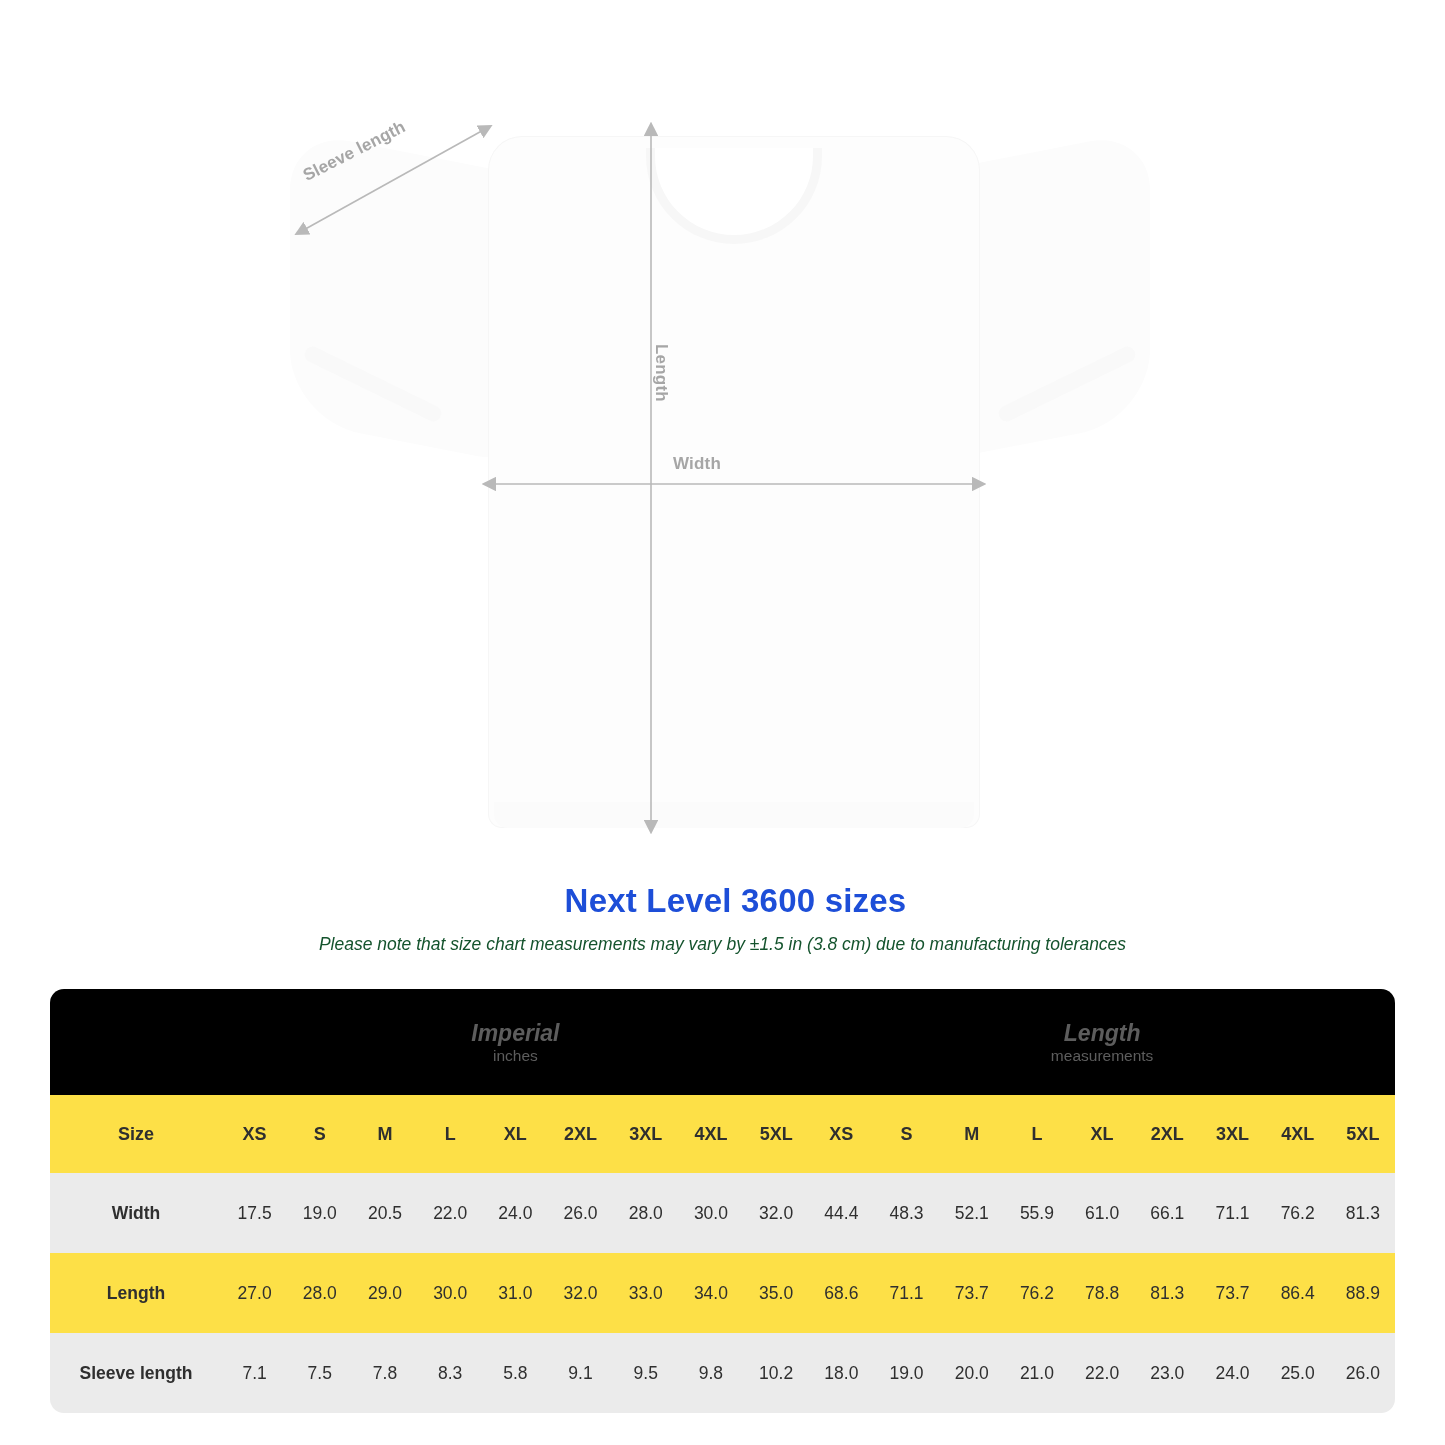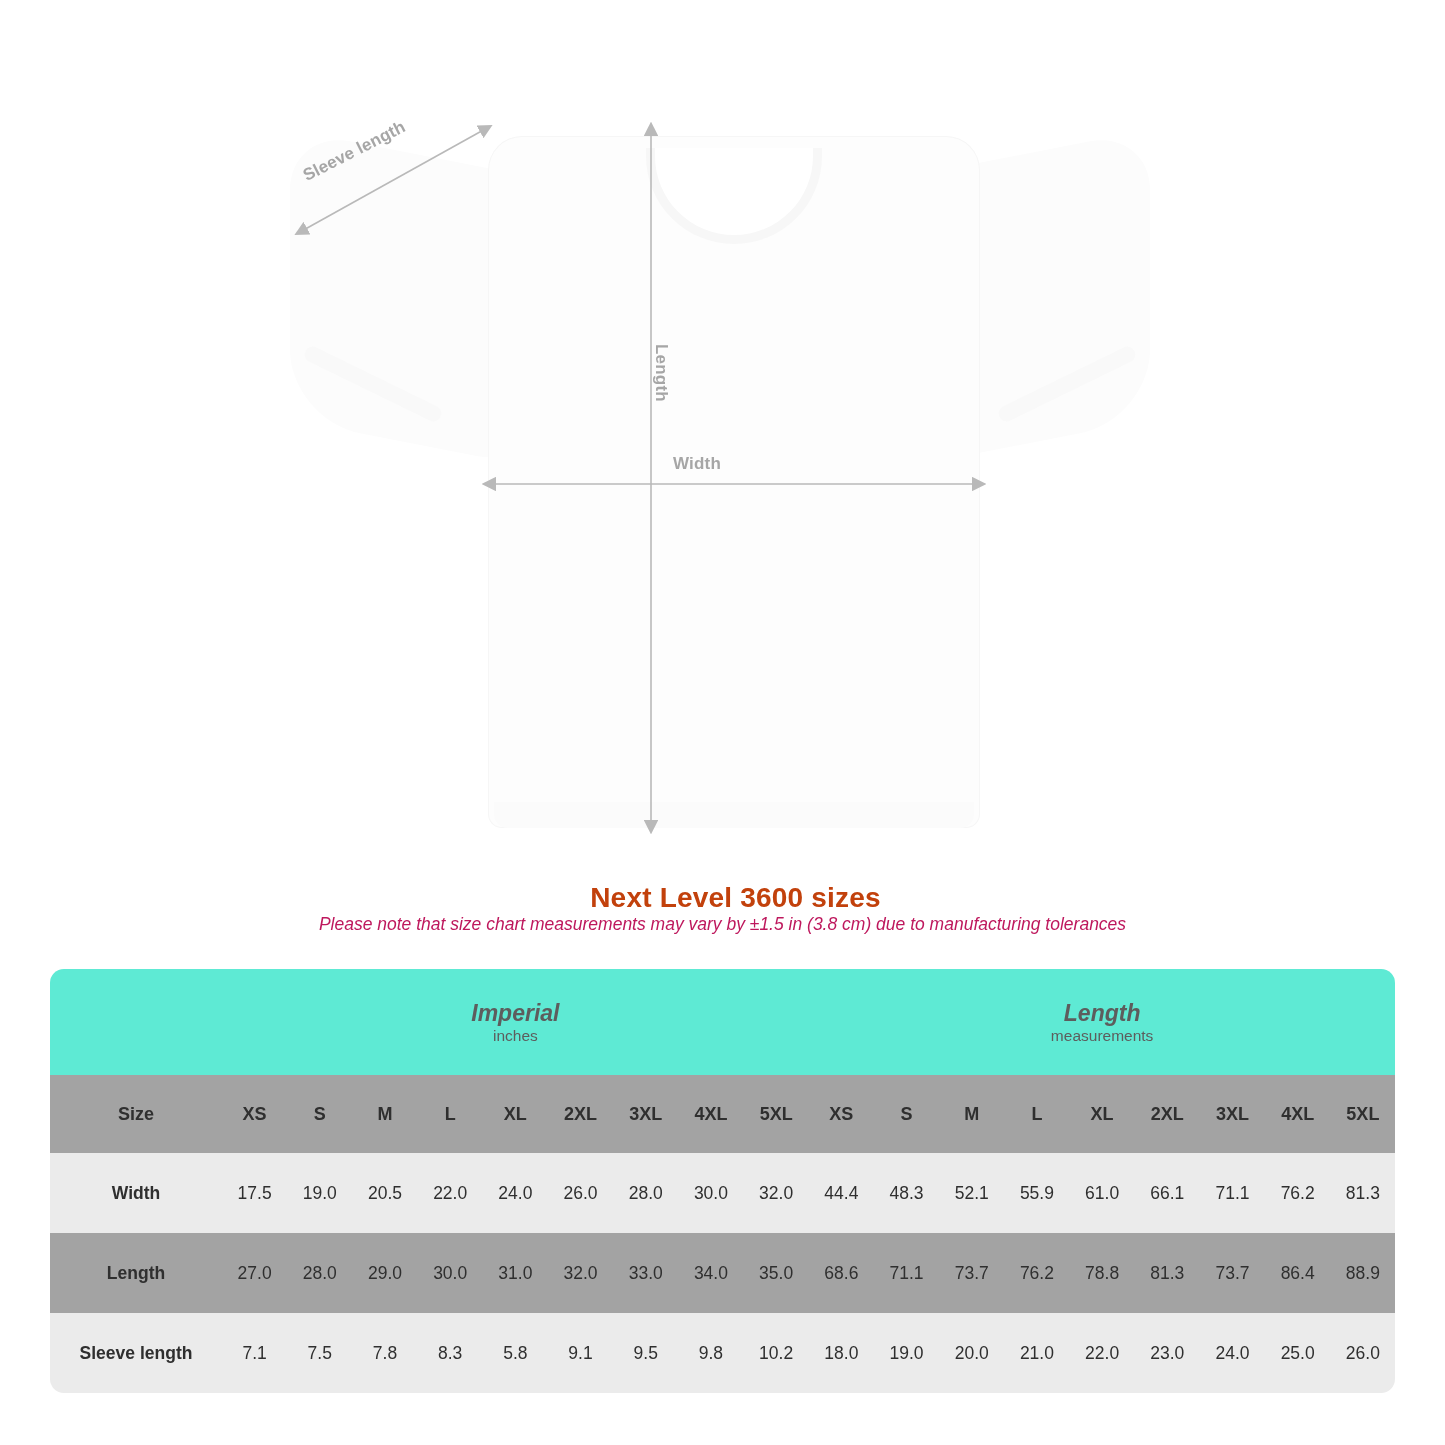--- a/index.html
+++ b/index.html
@@ -139,30 +139,31 @@
     left: 673px;
     top: 454px;
   }
 
   
   .title-block {
     text-align: center;
     margin-top: 22px;
   }
   .title {
-    font-size: 28px;
-    font-weight: bold;
-    color: #c2410c;
+    font-size: 33px;
+    font-weight: bold;
+    color: #1d4ed8;
     letter-spacing: 0.2px;
     margin-left: 26px;
   }
   .subtitle {
+    margin-top: 14px;
     font-size: 17.5px;
     font-style: italic;
-    color: #be185d;
+    color: #14532d;
   }
 
   
   .table-wrap {
     margin: 34px auto 0 auto;
     width: 1345px;
     border-radius: 14px;
     overflow: hidden;
   }
   table.size-chart {
@@ -172,37 +173,37 @@
   }
   table.size-chart td,
   table.size-chart th {
     text-align: center;
     vertical-align: middle;
     font-size: 17.5px;
     color: #2f2f2f;
     border: none;
   }
   .unit-head {
-    background: #5eead4;
+    background: #000000;
     height: 104px;
   }
   .unit-head .unit-name {
     font-size: 23px;
     font-style: italic;
     font-weight: bold;
     color: #5d5d5d;
     line-height: 1.25;
   }
   .unit-head .unit-sub {
     font-size: 15.5px;
     color: #5d5d5d;
     font-weight: normal;
     font-style: normal;
   }
-  .row-white td { background: #a3a3a3; }
+  .row-white td { background: #fde047; }
   .row-grey td  { background: #ebebeb; }
   tr.hdr-row td {
     height: 76px;
     font-weight: bold;
     font-size: 18px;
     color: #2f2f2f;
   }
   tr.data-row td {
     height: 78px;
   }

